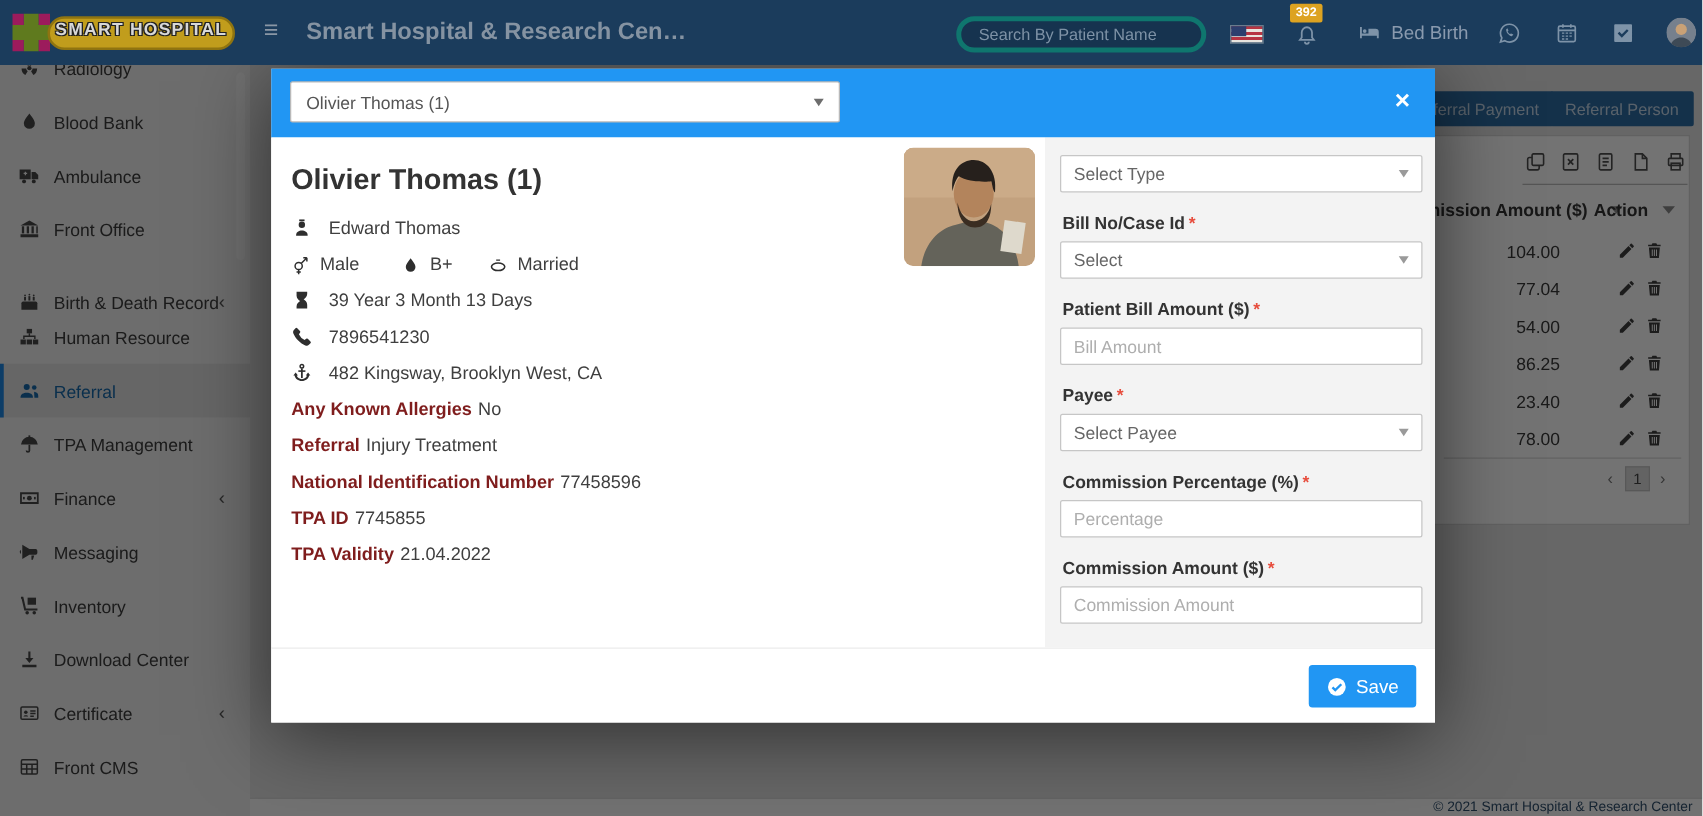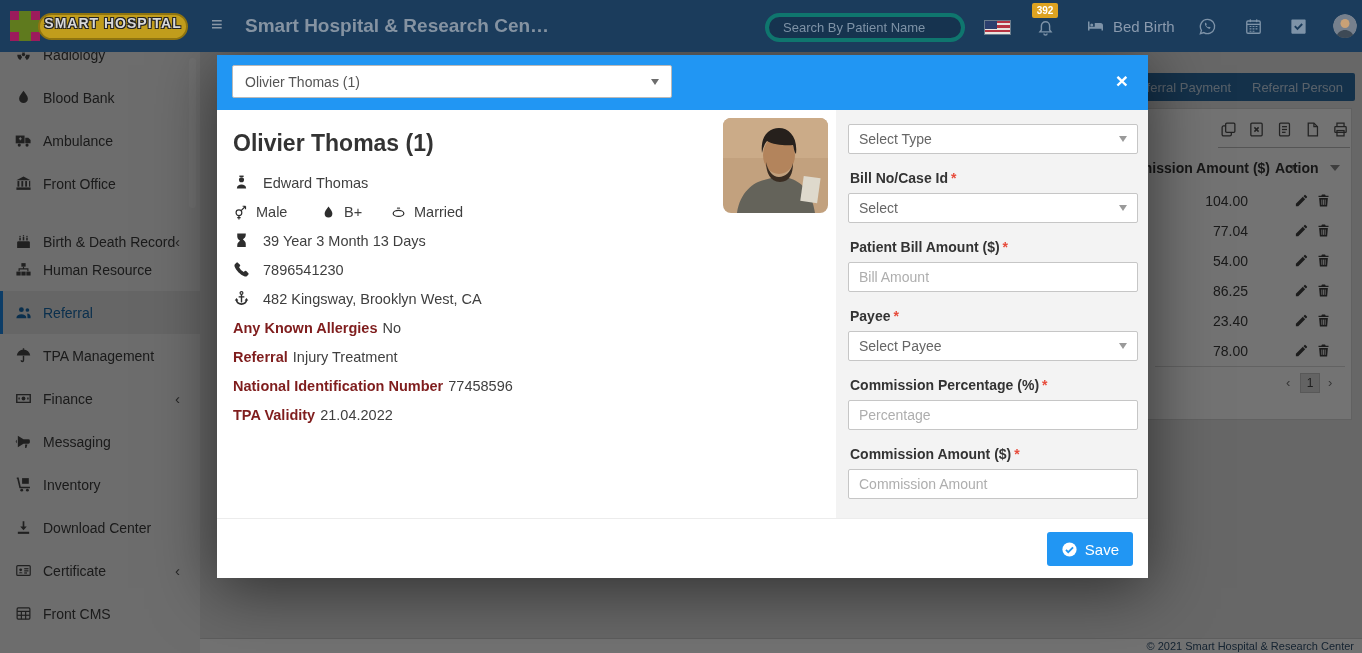--- a/index.html
+++ b/index.html
@@ -468,20 +468,24 @@
         </div>
         <div class="drow">
           <b>Referral</b>
           <span>Injury Treatment</span>
         </div>
         <div class="drow">
           <b>National Identification Number</b>
           <span>77458596</span>
         </div>
         <div class="drow">
+          <b>TPA ID</b>
+          <span>7745855</span>
+        </div>
+        <div class="drow">
           <b>TPA Validity</b>
           <span>21.04.2022</span>
         </div>
 
         <div class="photo">
           <svg viewBox="0 0 105 95" preserveAspectRatio="none">
             <rect width="105" height="95" fill="#c2a17e"></rect>
             <rect x="0" y="0" width="105" height="40" fill="#cbab88"></rect>
             <path d="M14 95c3-21 17-31 27-33l11-3 14 1c11 3 23 13 26 35z" fill="#64635a"></path>
             <rect x="79" y="59" width="17" height="25" fill="#ded9cc" transform="rotate(8 87 71)"></rect>

